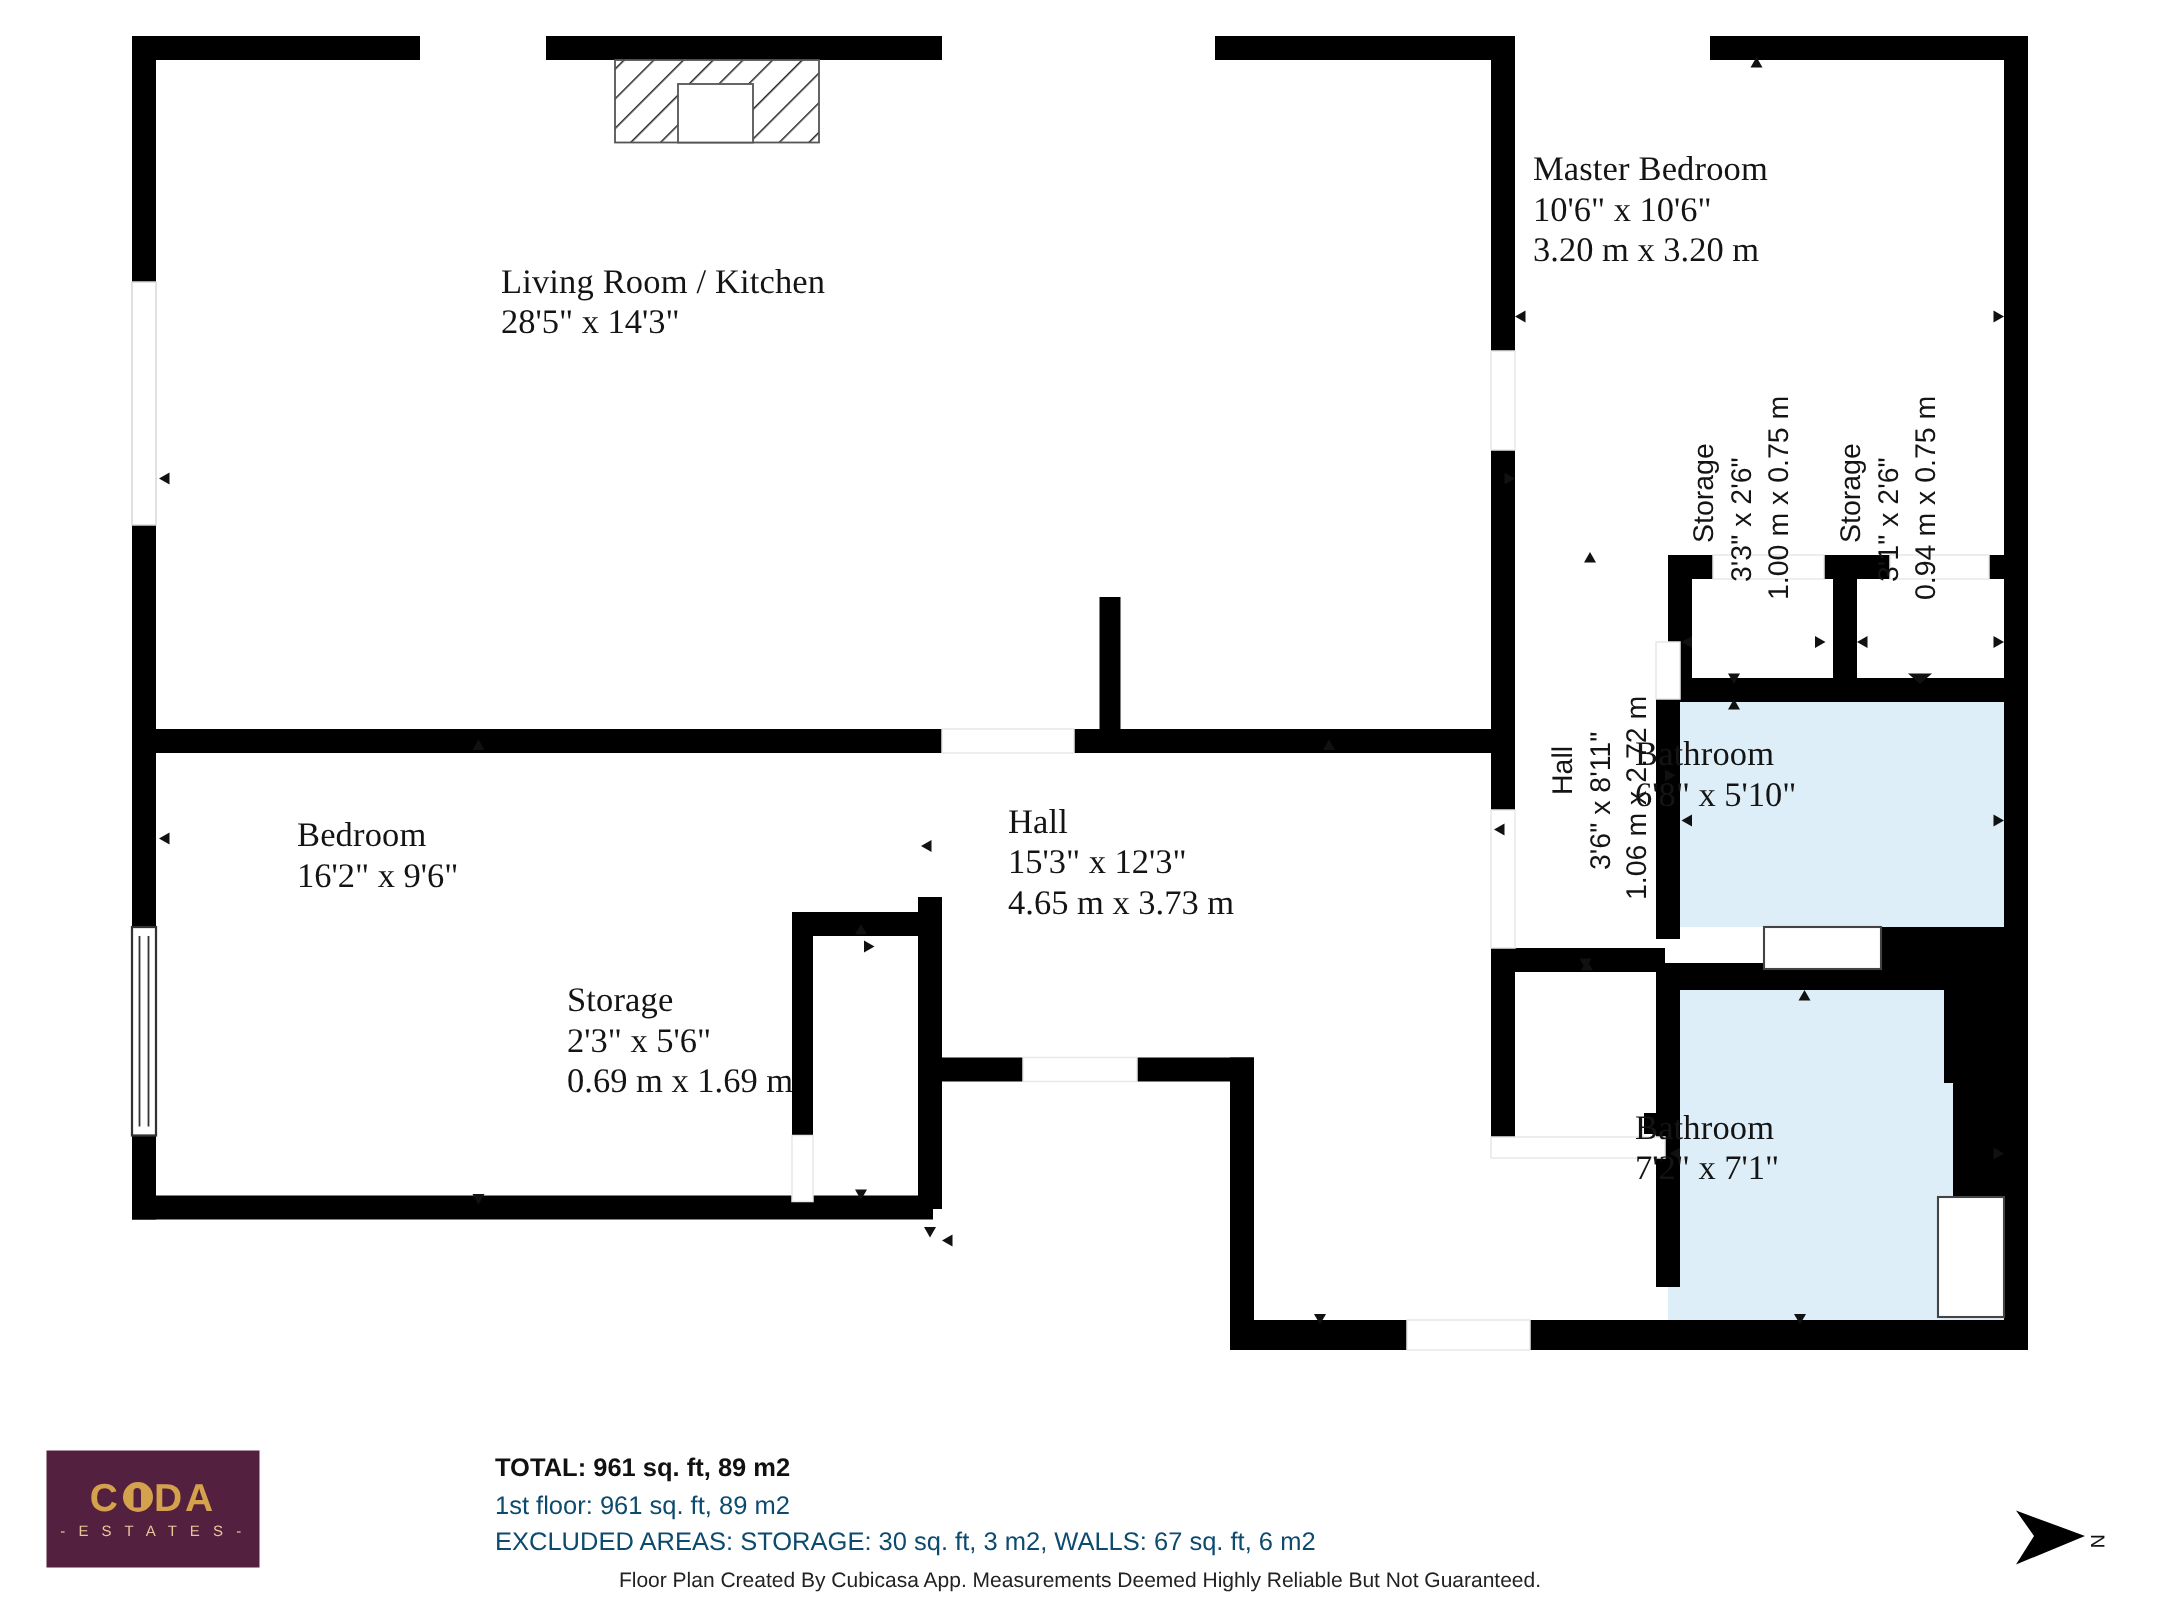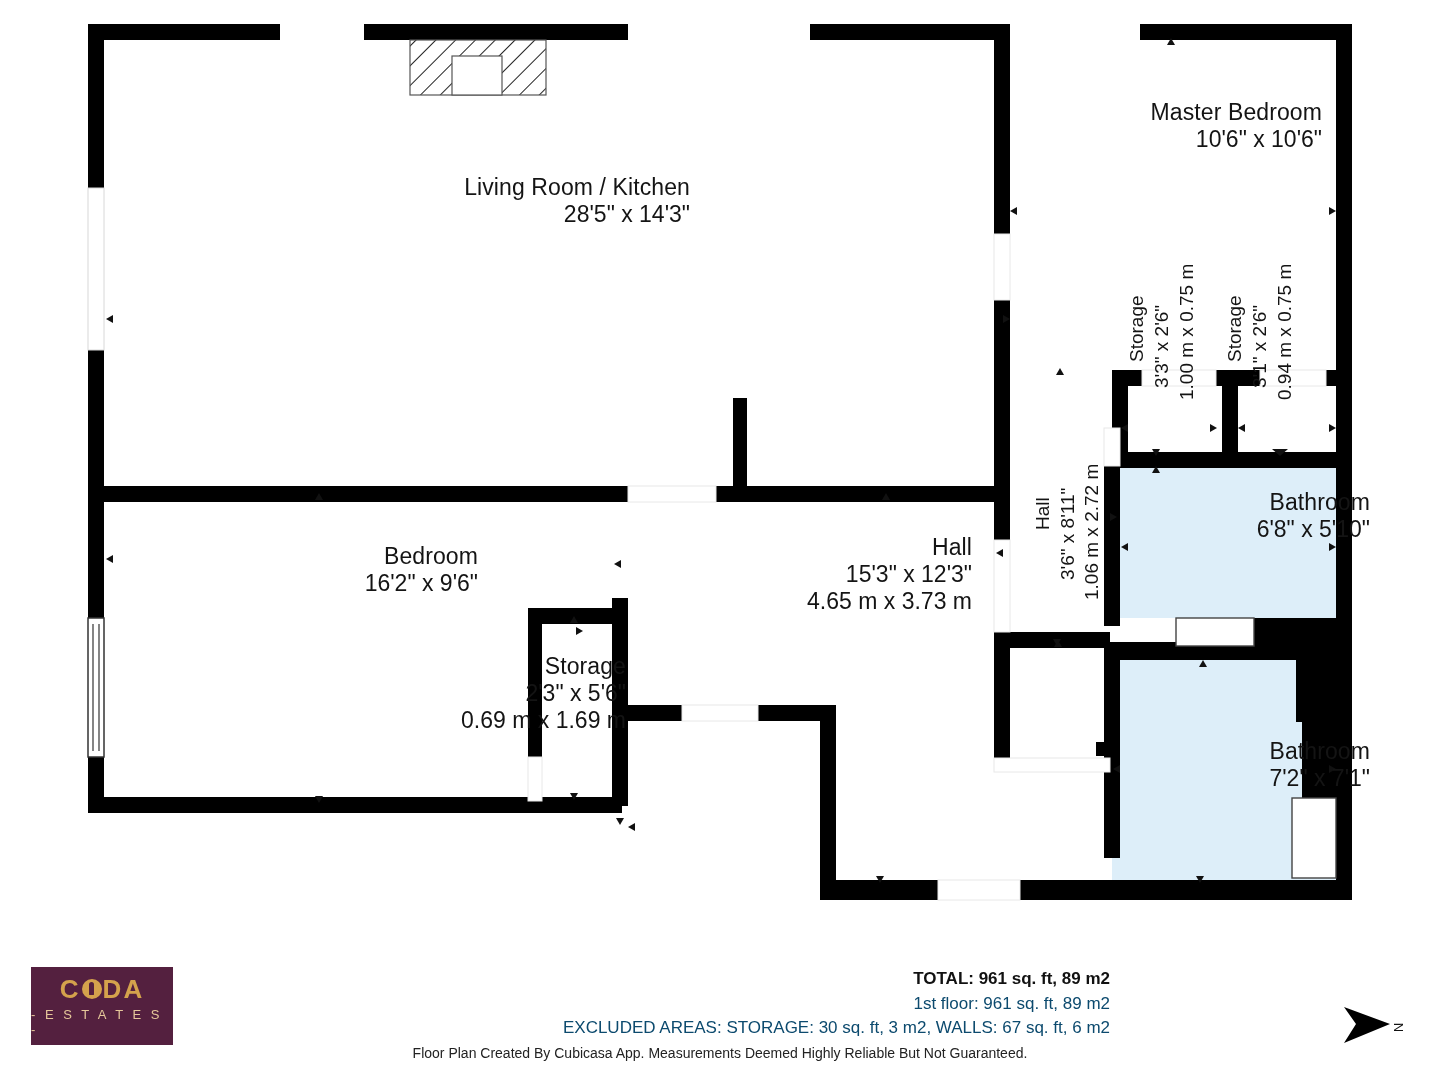--- a/index.html
+++ b/index.html
@@ -22,25 +22,26 @@
     height: 1080px;
   }
   #floorplan-svg {
     position: absolute;
     left: 0; top: 0;
     width: 1440px;
     height: 1080px;
   }
   .room-label {
     position: absolute;
-    text-align: right;
+    text-align: left;
     line-height: 1.18;
     color: #141414;
     white-space: nowrap;
     pointer-events: none;
+    font-family: Liberation Serif, serif;
   }
   .room-label .rl-name {
     display: block;
     font-size: 23px;
     letter-spacing: 0.1px;
   }
   .room-label .rl-imp,
   .room-label .rl-met {
     display: block;
     font-size: 23px;
@@ -101,30 +102,30 @@
     left: 50%;
     top: 3.5px;
     width: 5px;
     height: 13px;
     margin-left: -2.5px;
     background: #54203f;
     border-radius: 3px 3px 1px 1px;
   }
   #logo .logo-sub {
     margin-top: 5px;
-    font-size: 13px;
+    font-size: 10px;
     letter-spacing: 3px;
     color: #e6c79a;
   }
   #areas {
     position: absolute;
     left: 330px;
     top: 12px;
     width: 780px;
-    text-align: right;
+    text-align: left;
   }
   #areas .total {
     font-size: 17px;
     font-weight: bold;
     line-height: 1.45;
     color: #111;
   }
   #areas .floor1,
   #areas .excluded {
     font-size: 17px;
@@ -316,20 +317,21 @@
   </svg>
 
   <div class="room-label" style="left:334px; top:174px; width:356px;">
     <span class="rl-name">Living Room / Kitchen</span>
     <span class="rl-imp">28'5" x 14'3"</span>
   </div>
 
   <div class="room-label" style="left:1022px; top:99px; width:300px;">
     <span class="rl-name">Master Bedroom</span>
     <span class="rl-imp">10'6" x 10'6"</span>
+    <span class="rl-met">3.20 m x 3.20 m</span>
   </div>
 
   <div class="room-label" style="left:198px; top:543px; width:280px;">
     <span class="rl-name">Bedroom</span>
     <span class="rl-imp">16'2" x 9'6"</span>
   </div>
 
   <div class="room-label" style="left:672px; top:534px; width:300px;">
     <span class="rl-name">Hall</span>
     <span class="rl-imp">15'3" x 12'3"</span>

